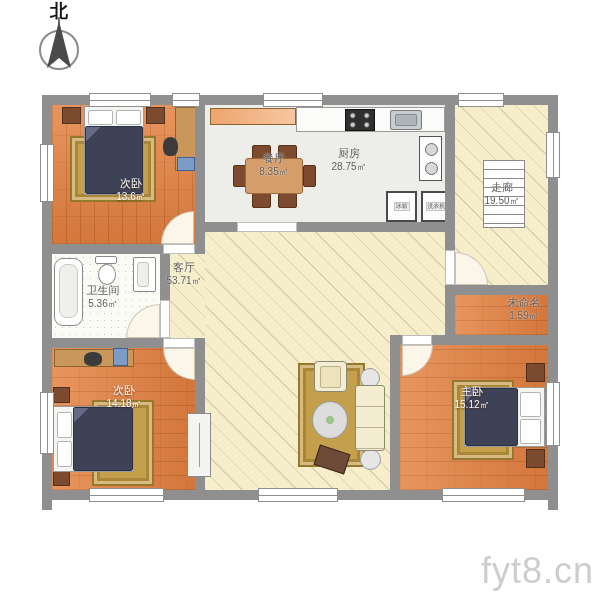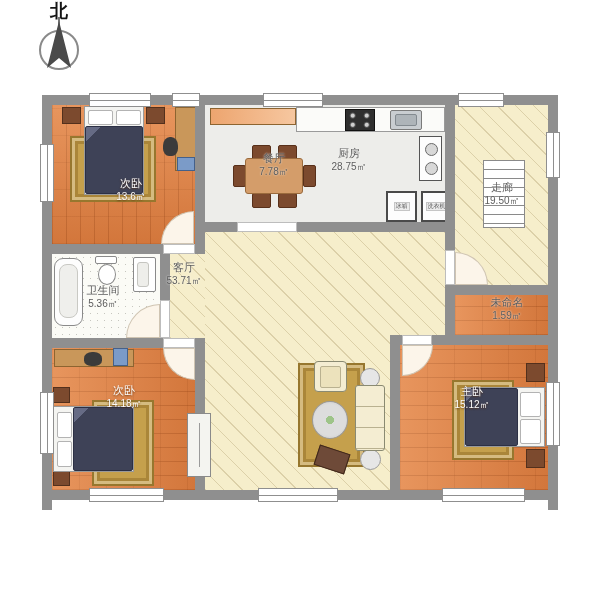--- a/index.html
+++ b/index.html
@@ -259,44 +259,45 @@
   <div class="arc" style="left:126px;top:304px;width:34px;height:34px;border-radius:100% 0 0 0;"></div>
   <div class="arc" style="left:163px;top:348px;width:32px;height:32px;border-radius:0 0 0 100%;"></div>
   <div class="arc" style="left:402px;top:345px;width:31px;height:31px;border-radius:0 0 100% 0;"></div>
 
   <div class="room-label lbl-light" style="left:131px;top:177px;">
     <div class="rname">次卧</div>
     <div class="rarea">13.6㎡</div>
   </div>
   <div class="room-label lbl-gray" style="left:274px;top:152px;">
     <div class="rname">餐厅</div>
-    <div class="rarea">7.78㎡</div>
+    <div class="rarea">8.35㎡</div>
   </div>
   <div class="room-label lbl-gray" style="left:349px;top:147px;">
     <div class="rname">厨房</div>
     <div class="rarea">28.75㎡</div>
   </div>
   <div class="room-label lbl-gray" style="left:502px;top:181px;">
     <div class="rname">走廊</div>
     <div class="rarea">19.50㎡</div>
   </div>
   <div class="room-label lbl-gray" style="left:103px;top:284px;">
     <div class="rname">卫生间</div>
     <div class="rarea">5.36㎡</div>
   </div>
   <div class="room-label lbl-gray" style="left:184px;top:261px;">
     <div class="rname">客厅</div>
     <div class="rarea">53.71㎡</div>
   </div>
-  <div class="room-label lbl-gray" style="left:507px;top:296px;text-align:center;">
+  <div class="room-label lbl-gray" style="left:524px;top:296px;text-align:center;">
     <div class="rname">未命名</div>
     <div class="rarea">1.59㎡</div>
   </div>
   <div class="room-label lbl-light" style="left:124px;top:384px;">
     <div class="rname">次卧</div>
     <div class="rarea">14.18㎡</div>
   </div>
   <div class="room-label lbl-light" style="left:472px;top:385px;">
     <div class="rname">主卧</div>
     <div class="rarea">15.12㎡</div>
   </div>
 
+  <div class="watermark">fyt8.cn</div>
 </div>
 
 </body></html>

